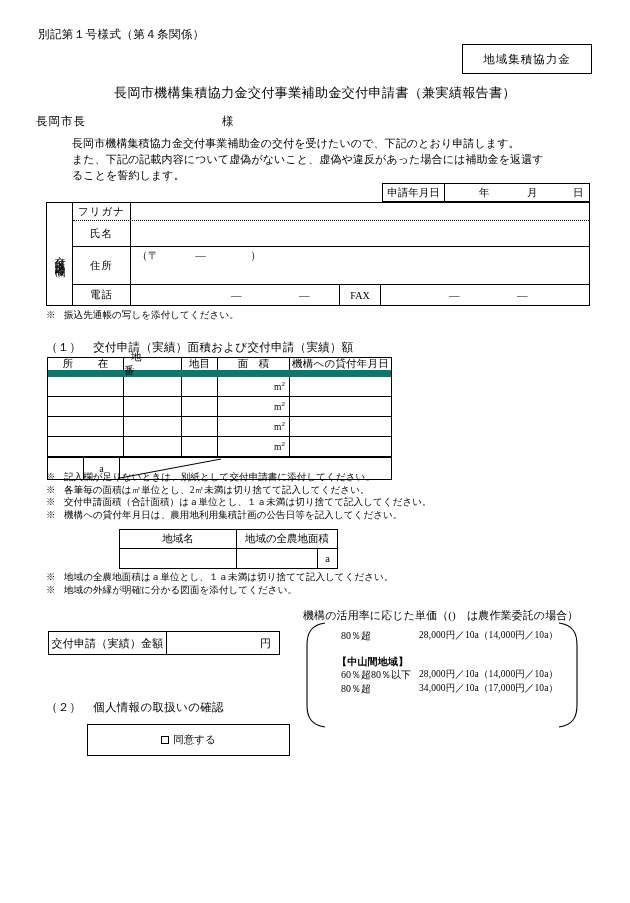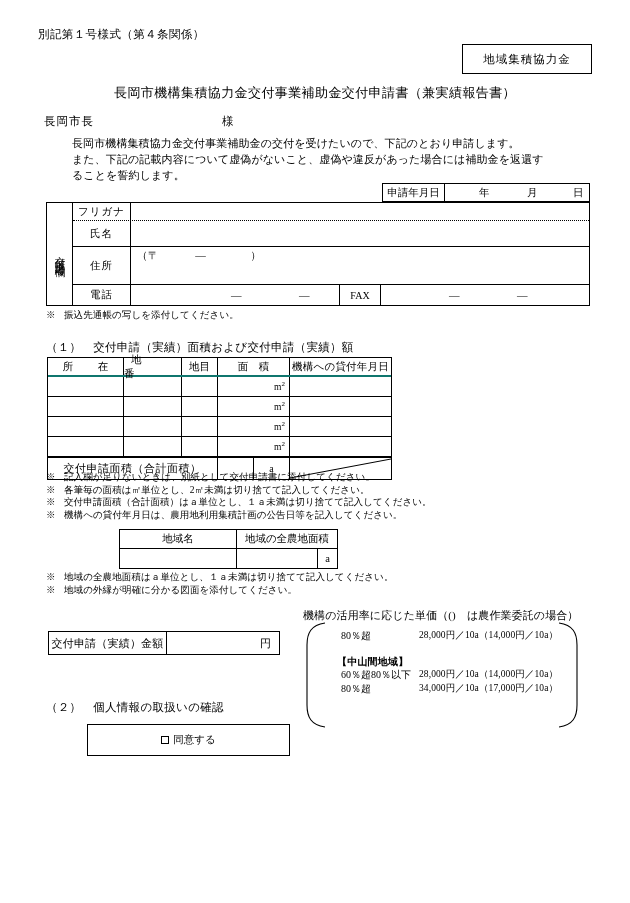--- a/index.html
+++ b/index.html
@@ -13,21 +13,21 @@
   .abs{position:absolute;}
 
   
   #form-id{left:38px;top:27px;font-size:11.5px;letter-spacing:.4px;}
   #kind-box{
     left:462px;top:44px;width:128px;height:28px;
     border:1.6px solid #000;display:flex;align-items:center;justify-content:center;
     font-size:11.5px;letter-spacing:1px;
   }
   #doc-title{left:0;top:84px;width:630px;text-align:center;font-size:13px;letter-spacing:.4px;}
-  #addressee{left:44px;top:114px;font-size:11.5px;letter-spacing:1px;}
+  #addressee{left:36px;top:114px;font-size:11.5px;letter-spacing:1px;}
   #addressee-hon{left:222px;top:114px;font-size:11.5px;}
 
   
   #intro{left:72px;top:135px;width:520px;font-size:11px;line-height:16px;letter-spacing:.1px;}
   #intro p{margin:0;}
 
   
   #date-row{
     left:382px;top:183px;width:208px;height:19px;
     border:1px solid #000;display:flex;box-sizing:border-box;
@@ -84,21 +84,21 @@
   .sec-head{font-size:11.5px;letter-spacing:.3px;}
   #sec1-head{left:46px;top:340px;}
   #sec2-head{left:46px;top:700px;}
 
   
   #land{
     left:47px;top:357px;width:345px;
     border:1.6px solid #000;box-sizing:border-box;
   }
   #land .lrow{display:flex;box-sizing:border-box;}
-  #land .lrow.head{height:19px;border-bottom:2px solid #0f766e;}
+  #land .lrow.head{height:19px;border-bottom:7px solid #0f766e;}
   #land .lrow.body{height:20px;border-bottom:1px solid #000;}
   #land .lrow.total{height:22px;border-top:1.6px solid #000;}
   #land .c{box-sizing:border-box;border-right:1px solid #000;display:flex;align-items:center;justify-content:center;font-size:10.5px;position:relative;}
   #land .c.last{border-right:none;}
   .c-loc{width:76px;letter-spacing:7px;text-indent:7px;}
   .c-ban{width:58px;letter-spacing:7px;text-indent:7px;}
   .c-mok{width:36px;}
   .c-area{width:72px;}
   .c-lend{width:101px;font-size:8.5px;letter-spacing:.2px;}
   #land .body .c-area{justify-content:flex-end;padding-right:4px;}
@@ -294,21 +294,20 @@
       <div class="c c-loc"></div>
       <div class="c c-ban"></div>
       <div class="c c-mok"></div>
       <div class="c c-area">
           <span class="unit">m<sup>2</sup></span>
         </div>
       <div class="c c-lend last"></div>
     </div>
 
     <div class="lrow total">
-      <div class="total-label">交付申請面積（合計面積）</div>
       <div class="total-blank"></div>
       <div class="total-a">a</div>
       <div class="total-diag">
         <svg width="101" height="21" viewBox="0 0 101 21">
             <line x1="0" y1="20" x2="101" y2="1" stroke="#000" stroke-width="1"></line>
           </svg>
       </div>
     </div>
   </div>
 

